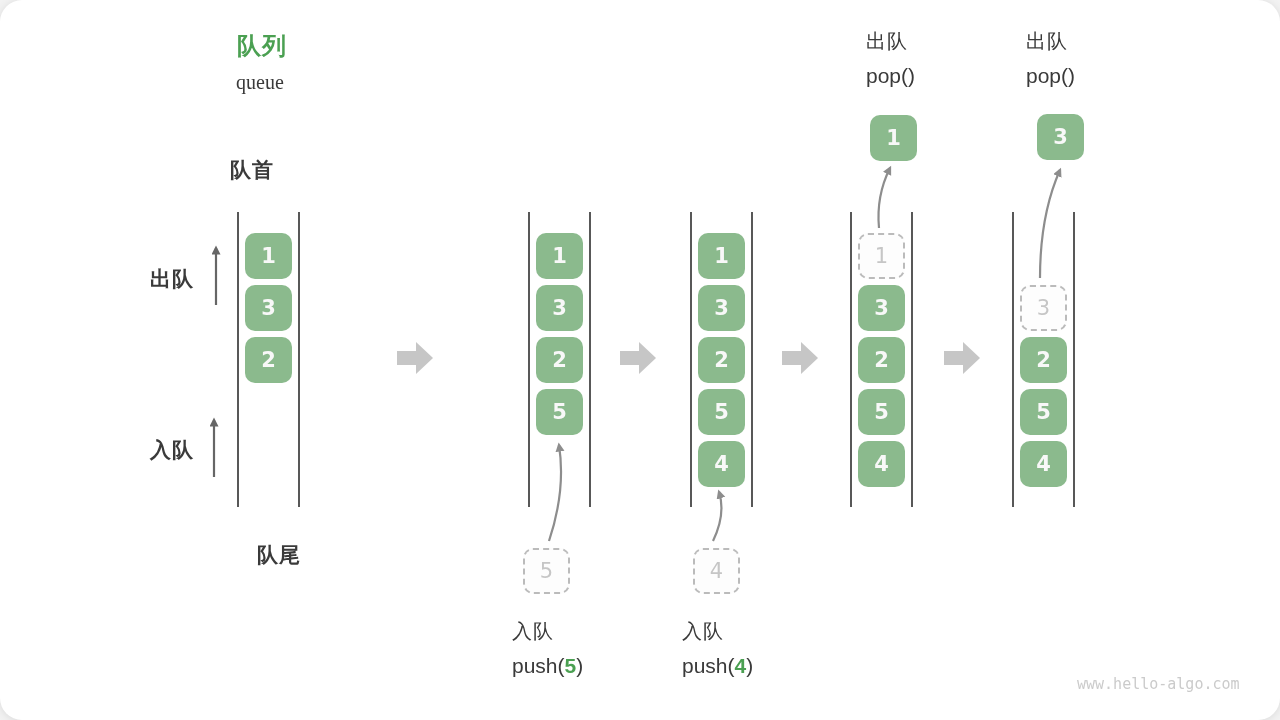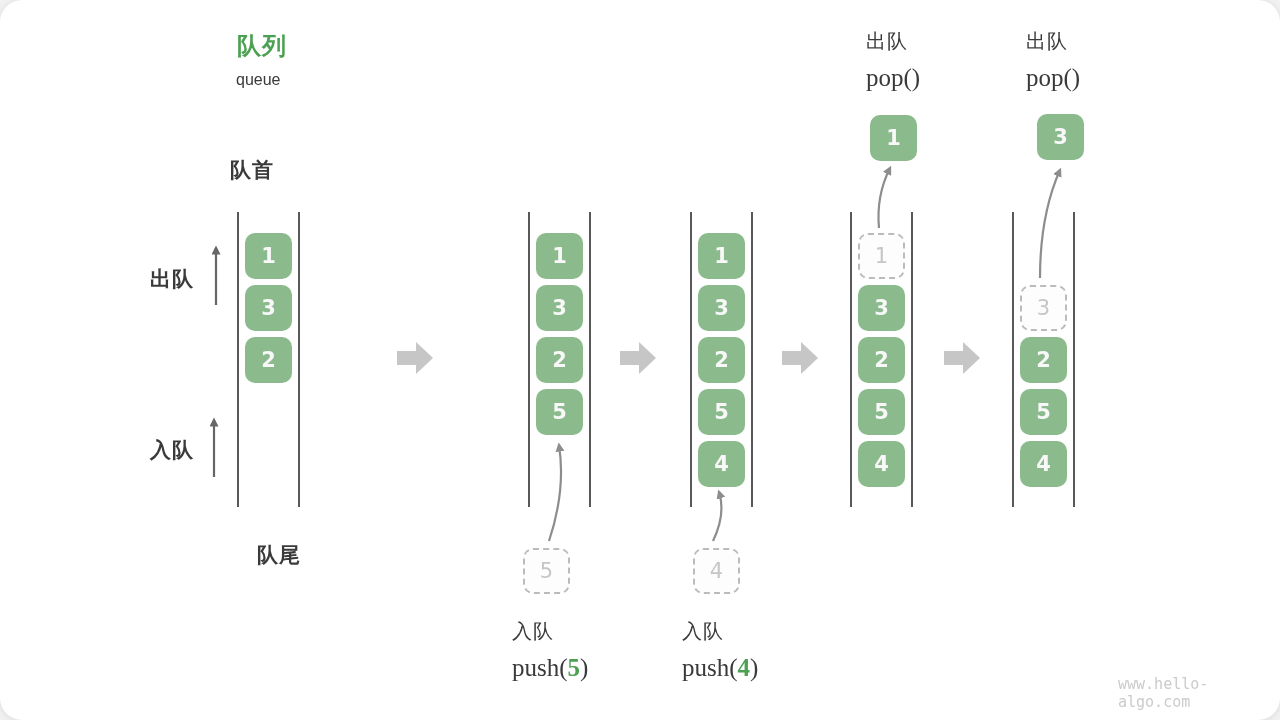--- a/index.html
+++ b/index.html
@@ -1,35 +1,35 @@
 <!DOCTYPE html>
 <html style="--green-box: #8BBA8D; --green-accent: #4BA052; --text-dark: #3A3A3A; --cell-text: #F8F8F8; --ghost-border: #BBBBBB; --ghost-text: #C6C6C6; --rail: #585858; --big-arrow: #C6C6C6; --curve-arrow: #8D8D8D; --side-arrow: #666666; --watermark: #CBCBCB;"><head>
 <meta charset="utf-8">
 <style>
   html,body{margin:0;padding:0;background:#f2f2f2;}
   body{font-family:"Liberation Sans",sans-serif;}
   .canvas{position:relative;width:1280px;height:720px;background:#ffffff;
     border-radius:22px;box-shadow:0 1px 8px rgba(0,0,0,.10);overflow:hidden;margin:0 auto;}
   .abs{position:absolute;}
   .title-zh{font-size:24px;font-weight:bold;color:var(--green-accent,#4BA052);letter-spacing:1px;}
-  .title-en{font-family:Liberation Sans, sans-serif;font-size:16px;color:var(--text-dark,#3A3A3A);}
+  .title-en{font-family:Liberation Serif, serif;font-size:20px;color:var(--text-dark,#3A3A3A);}
   .lbl{font-size:21px;font-weight:bold;color:var(--text-dark,#3A3A3A);letter-spacing:1px;}
   .rail{position:absolute;width:2px;top:212px;height:295px;background:var(--rail,#585858);}
   .cell{position:absolute;width:47px;height:46px;box-sizing:border-box;border-radius:10px;
     display:flex;align-items:center;justify-content:center;
     font-family:"DejaVu Sans",sans-serif;font-size:21px;font-weight:bold;}
   .cell.solid{background:var(--green-box,#8BBA8D);color:var(--cell-text,#F8F8F8);}
   .cell.dashed{background:#FDFDFD;border:2px dashed var(--ghost-border,#BBBBBB);
     color:var(--ghost-text,#C6C6C6);font-weight:normal;}
   .caption{position:absolute;white-space:nowrap;}
   .caption .zh{font-size:20px;color:var(--text-dark,#3A3A3A);letter-spacing:1px;}
-  .caption .code{margin-top:9px;font-family:Liberation Serif, serif;font-size:25px;
+  .caption .code{margin-top:9px;font-family:Liberation Sans, sans-serif;font-size:21px;
     color:var(--text-dark,#3A3A3A);}
   .caption .code .accent{color:var(--green-accent,#4BA052);font-weight:bold;}
-  .watermark{position:absolute;left:1118px;top:675px;font-family:"DejaVu Sans Mono",monospace;
+  .watermark{position:absolute;left:1077px;top:675px;font-family:"DejaVu Sans Mono",monospace;
     font-size:15px;color:var(--watermark,#CBCBCB);}
   svg#overlay{position:absolute;left:0;top:0;pointer-events:none;}
 </style>
 </head>
 <body>
 
 <div class="canvas">
 
   <div class="abs title-zh" style="left:237px;top:30px;">队列</div>
   <div class="abs title-en" style="left:236px;top:71px;">queue</div>

